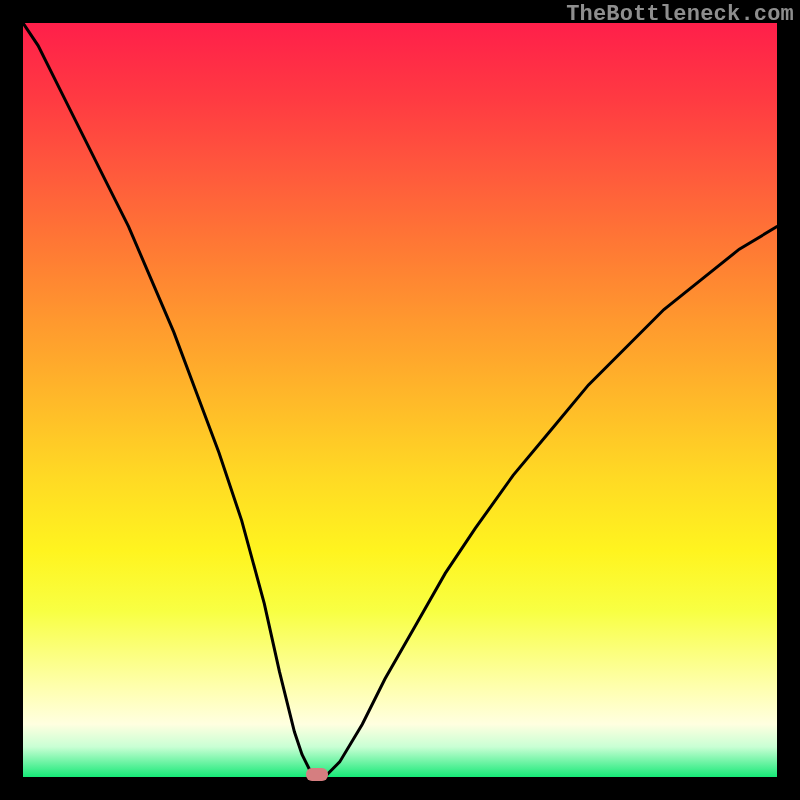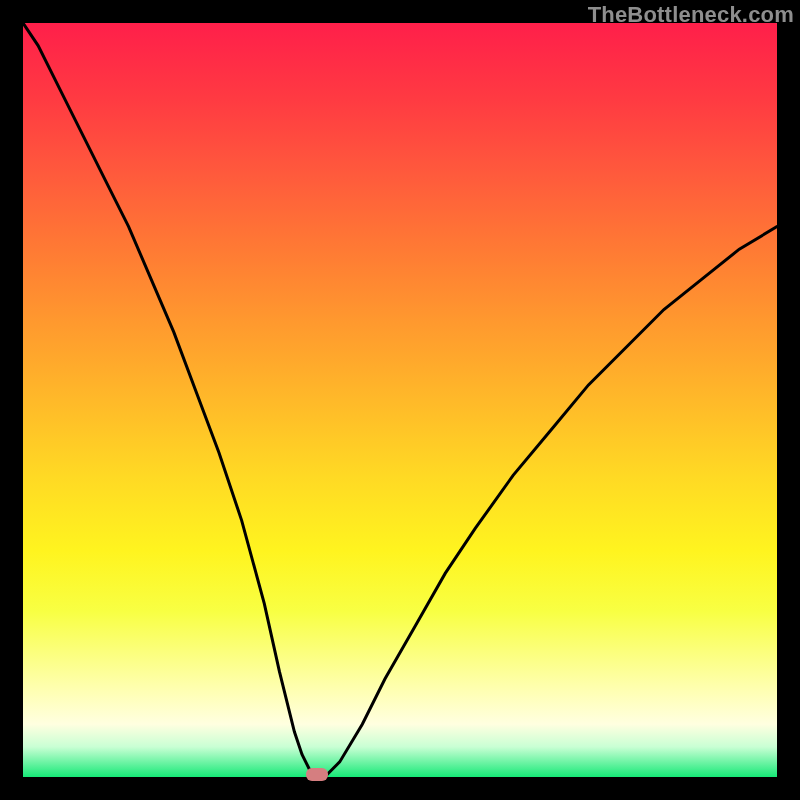--- a/index.html
+++ b/index.html
@@ -35,21 +35,21 @@
       #feffad 88%,
       #ffffe0 93%,
       #c9ffd4 96%,
       #16e977 100%
     );
   }
   .watermark {
     position: absolute;
     top: 2px;
     right: 6px;
-    font-family: Liberation Sans, sans-serif;
+    font-family: Liberation Mono, monospace;
     font-size: 22px;
     font-weight: 600;
     color: #8e8e8e;
     letter-spacing: 0.2px;
     user-select: none;
   }
   .marker {
     position: absolute;
     width: 22px;
     height: 13px;

